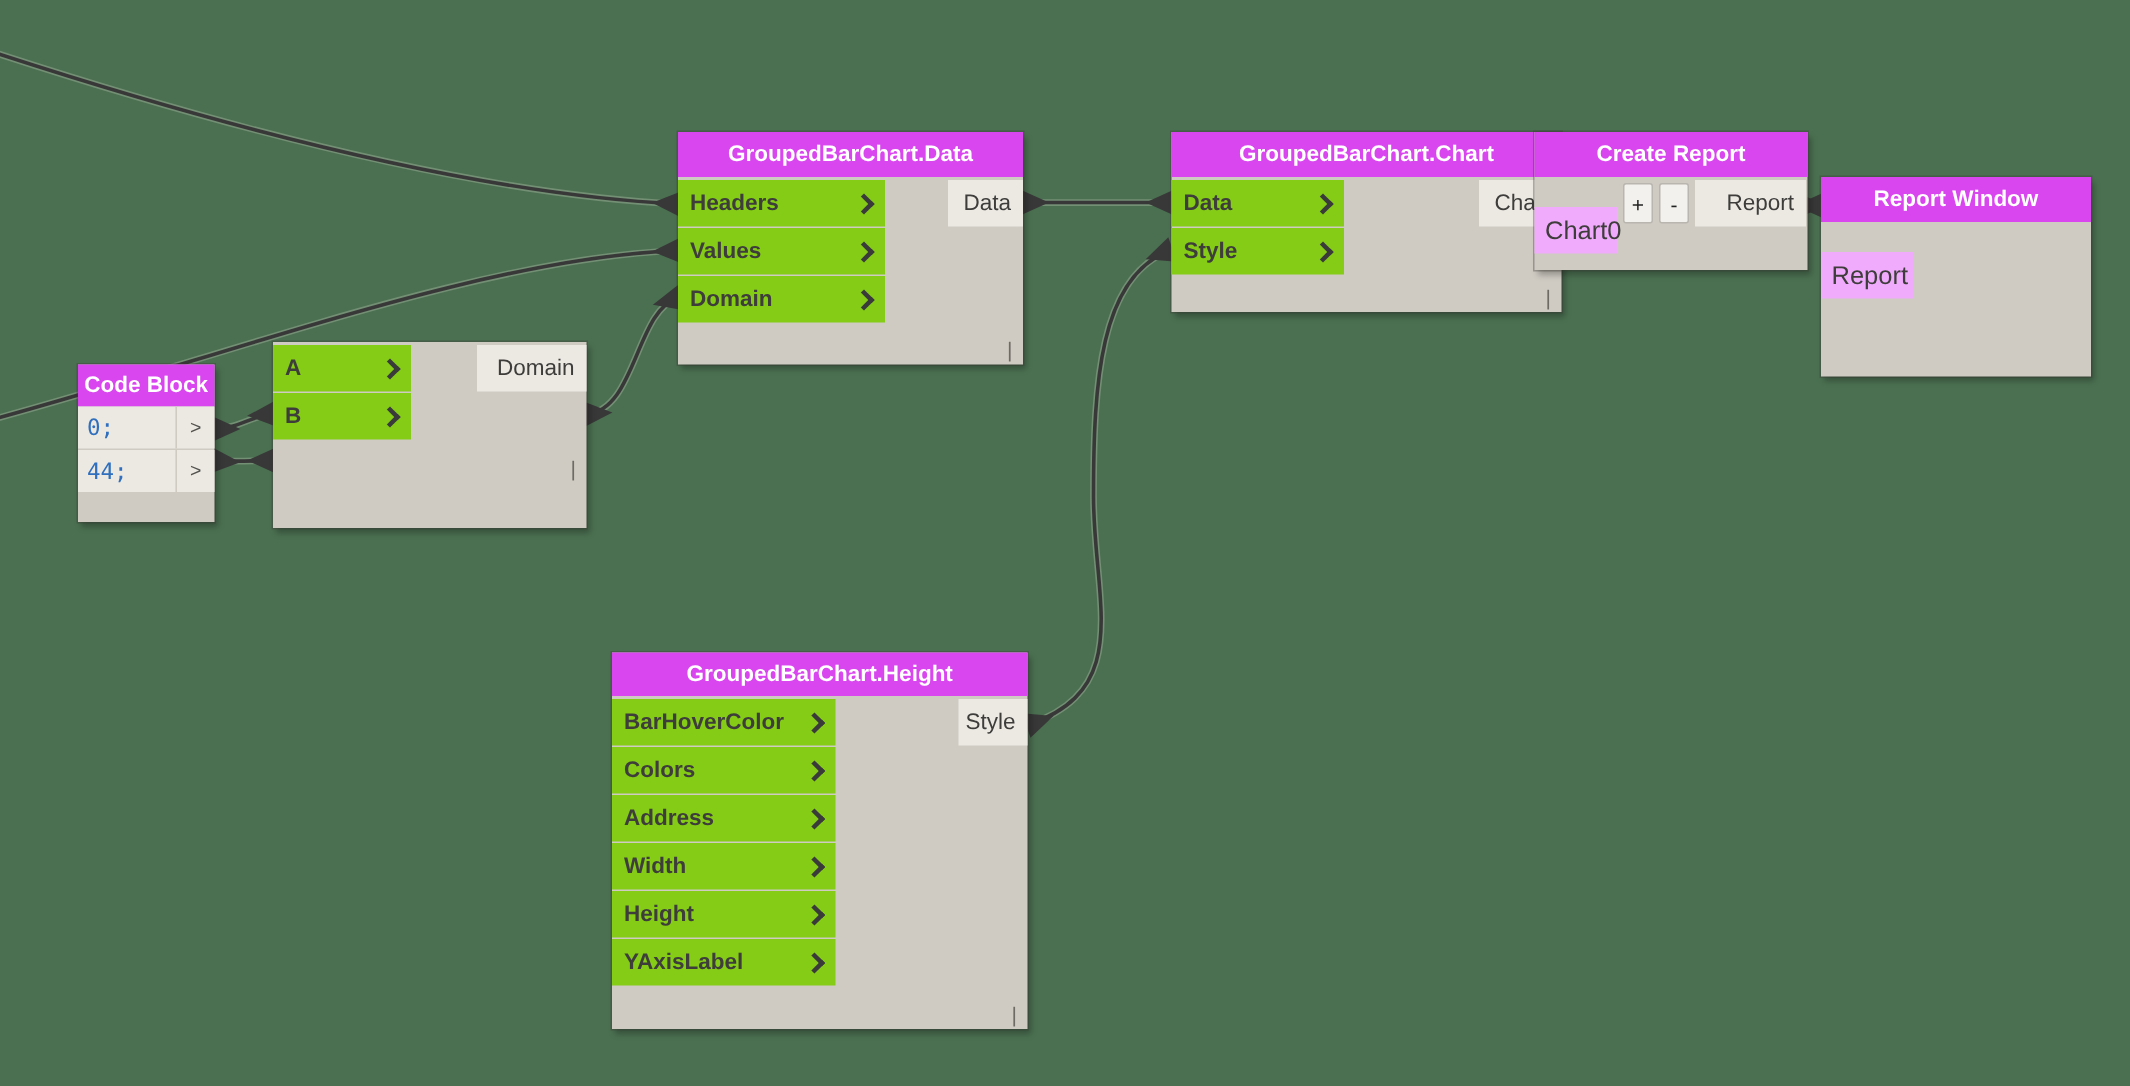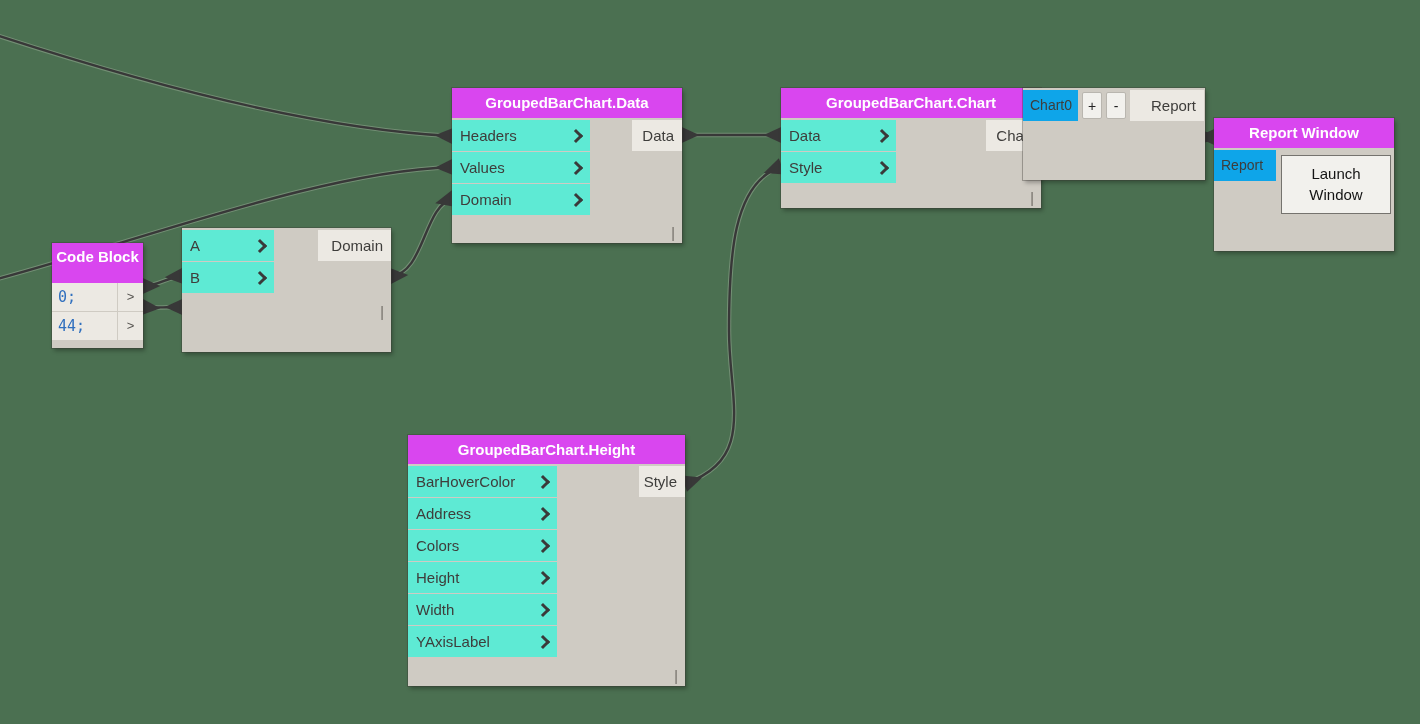--- a/index.html
+++ b/index.html
@@ -15,23 +15,23 @@
     position:absolute;z-index:2;background:#CFCBC3;
     box-shadow:0 0 0 1px rgba(60,58,52,0.35), 2px 3px 4px rgba(0,0,0,0.28);
   }
   .hdr{
     background:#d946ef;color:#FFFFFF;font-weight:bold;font-size:15px;
     text-align:center;height:30px;line-height:30px;white-space:nowrap;overflow:hidden;
   }
   .body{position:relative;}
   .ports{padding-top:2px;}
   .inrow{
-    background:#5eead4;height:31px;margin-bottom:1px;
+    background:#84cc16;height:31px;margin-bottom:1px;
     display:flex;align-items:center;justify-content:space-between;
-    padding:0 9px 0 8px;box-sizing:border-box;color:#3E3D3B;font-size:15px;
+    padding:0 9px 0 8px;box-sizing:border-box;color:#3E3D3B;font-size:15px;font-weight:bold;
   }
   .chev{
     width:7px;height:7px;border-right:3px solid #3a3a3a;border-top:3px solid #3a3a3a;
     transform:rotate(45deg);flex:0 0 auto;margin-left:8px;
   }
   .outbox{
     position:absolute;top:2px;right:0;height:31px;line-height:31px;
     background:#ECE9E3;color:#3E3D3B;font-size:15px;text-align:right;
     padding-right:8px;box-sizing:border-box;
   }
@@ -44,22 +44,22 @@
     flex:1 1 auto;background:#ECE9E3;color:#2F6FBE;
     font-family:"DejaVu Sans Mono", monospace;font-size:15px;line-height:28px;
     padding-left:6px;
   }
   .codeport{
     flex:0 0 25px;background:#ECE9E3;border-left:1px solid #CFCBC3;
     color:#55534F;font-size:13px;line-height:28px;text-align:center;
   }
   
   .cr-row{position:relative;height:33px;}
-  .cr-in{position:absolute;left:0;top:2px;width:55px;height:31px;line-height:31px;
-    background:#0ea5e9;color:#3E3D3B;font-size:14px;padding-left:7px;box-sizing:border-box;}
+  .cr-in{position:absolute;left:0;top:20px;width:55px;height:31px;line-height:31px;
+    background:#f0abfc;color:#3E3D3B;font-size:17px;padding-left:7px;box-sizing:border-box;}
   .mini-btn{
     position:absolute;top:4px;width:20px;height:27px;background:#F2F1ED;
     border:1px solid #B9B6AF;border-radius:2px;box-sizing:border-box;
     font-size:14px;line-height:24px;text-align:center;color:#222;padding:0;
     font-family:"Liberation Sans", sans-serif;
   }
   .launch-btn{
     position:absolute;left:67px;top:7px;width:110px;height:59px;
     background:#F2F1ED;border:1px solid #75736E;box-sizing:border-box;
     display:flex;align-items:center;justify-content:center;text-align:center;
@@ -113,21 +113,21 @@
       <path class="wire-halo" d="M 1001,135 C 1009,135 1015,135 1023,135"></path>
       <path class="wire" d="M 1001,135 C 1009,135 1015,135 1023,135" marker-start="url(#mstart)" marker-end="url(#mend)"></path>
     </g>
     <g>
       <path class="wire-halo" d="M 1200,137 C 1205,137 1209,137 1214,137"></path>
       <path class="wire" d="M 1200,137 C 1205,137 1209,137 1214,137" marker-start="url(#mstart)" marker-end="url(#mend)"></path>
     </g>
   </svg>
 
   <div class="node" style="left:52px;top:243px;width:91px;height:105px;">
-    <div class="hdr" style="height:40px;line-height:28px;">Code Block</div>
+    <div class="hdr" style="height:28px;line-height:28px;">Code Block</div>
     <div class="body" style="height:77px;">
       <div class="coderow">
         <div class="codecell">0;</div>
         <div class="codeport">&gt;</div>
       </div>
       <div class="coderow">
         <div class="codecell">44;</div>
         <div class="codeport">&gt;</div>
       </div>
     </div>
@@ -184,63 +184,63 @@
           <span>Style</span>
           <span class="chev"></span>
         </div>
       </div>
       <div class="outbox" style="width:55px;">Chart</div>
       <div class="lacing">|</div>
     </div>
   </div>
 
   <div class="node" style="left:1023px;top:88px;width:182px;height:92px;">
+    <div class="hdr">Create Report</div>
     <div class="body" style="height:62px;">
       <div class="cr-row">
         <div class="cr-in">Chart0</div>
         <button class="mini-btn" style="left:59px;">+</button>
         <button class="mini-btn" style="left:83px;">-</button>
         <div class="outbox" style="width:74px;right:1px;">Report</div>
       </div>
     </div>
   </div>
 
   <div class="node" style="left:1214px;top:90px;width:180px;height:133px;margin-top:28px;">
     <div class="hdr">Report Window</div>
     <div class="body" style="height:103px;">
       <div class="cr-in" style="width:62px;">Report</div>
-      <button class="launch-btn">Launch Window</button>
     </div>
   </div>
 
   <div class="node" style="left:408px;top:435px;width:277px;height:251px;">
     <div class="hdr" style="height:29px;line-height:29px;">GroupedBarChart.Height</div>
     <div class="body" style="height:222px;">
       <div class="ports" style="width:149px;">
         <div class="inrow">
           <span>BarHoverColor</span>
           <span class="chev"></span>
         </div>
         <div class="inrow">
+          <span>Colors</span>
+          <span class="chev"></span>
+        </div>
+        <div class="inrow">
           <span>Address</span>
           <span class="chev"></span>
         </div>
         <div class="inrow">
-          <span>Colors</span>
+          <span>Width</span>
           <span class="chev"></span>
         </div>
         <div class="inrow">
           <span>Height</span>
           <span class="chev"></span>
         </div>
         <div class="inrow">
-          <span>Width</span>
-          <span class="chev"></span>
-        </div>
-        <div class="inrow">
           <span>YAxisLabel</span>
           <span class="chev"></span>
         </div>
       </div>
       <div class="outbox" style="width:46px;">Style</div>
       <div class="lacing">|</div>
     </div>
   </div>
 
 </div>

